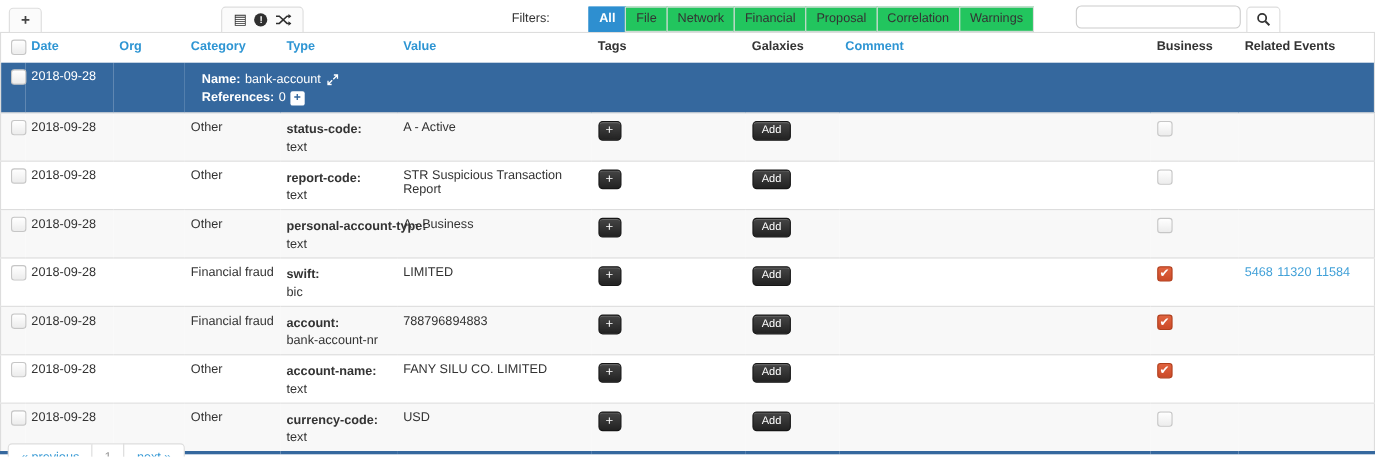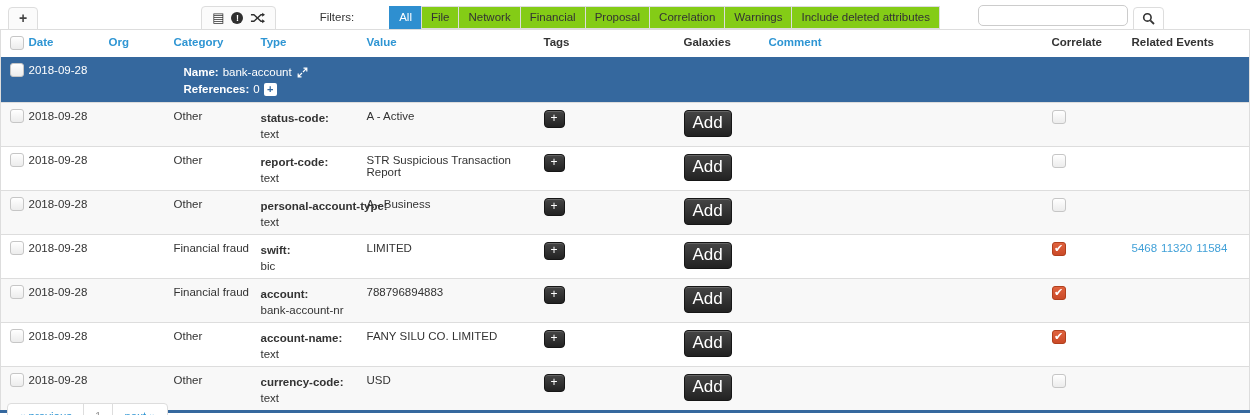--- a/index.html
+++ b/index.html
@@ -12,22 +12,22 @@
   .add-tab { margin-left:8px; padding:2px 10px 3px; cursor:pointer; }
   .plus-glyph { font-size:14px; font-weight:bold; color:#444; line-height:16px; }
   .icon-tab { margin-left:163px; display:flex; align-items:center; gap:7px; padding:4px 10px 5px; background:#fbfbfb; }
   .ic-list { font-size:13px; line-height:13px; color:#2f2f2f; cursor:pointer; }
   .ic-alert { display:inline-block; width:12px; height:12px; border-radius:50%; background:#2f2f2f; color:#fff;
     font-size:9px; font-weight:bold; text-align:center; line-height:12px; cursor:pointer; }
   .filters-group { margin-left:auto; margin-right:86px; display:flex; align-items:center;gap:28px; }
   .filters-label { padding:5px 8px 5px; color:#333; }
   .filter-tabs { display:flex; }
   .filter-tab { border:1px solid #ddd; margin-left:-1px; margin-bottom:-1px; padding:4px 9px 5px;
-    background:#84cc16; color:#333; cursor:pointer; white-space:nowrap; }
-  .filter-tab.active { background:#2e8fd0; border-color:#2e8fd0; color:#fff; }
+    background:#22c55e; color:#333; cursor:pointer; white-space:nowrap; }
+  .filter-tab.active { background:#2e8fd0; border-color:#2e8fd0; color:#fff;font-weight:bold; }
   .search-wrap { display:flex; align-items:flex-end; margin-left:10px; }
   .search-input { width:150px; height:21px; margin-bottom:3px; border:1px solid #ccc; border-radius:5px;
     padding:0 8px; font-size:11.5px; outline:none; }
   .search-tab { margin-left:5px; padding:4px 8px 2px; background:#fff; cursor:pointer; }
 
   
   table.attr-table { width:1250px; border-collapse:collapse; table-layout:fixed;
     border-left:1px solid #ddd; border-right:1px solid #ddd; border-bottom:3px solid #35689e; }
   th, td { text-align:left; vertical-align:top; padding:7px 5px 4px 6px; }
   thead th { height:27px; padding-top:6px; font-weight:bold; color:#333; white-space:nowrap; }
@@ -45,21 +45,21 @@
   .expand-ic { cursor:pointer; margin-left:1px; }
 
   
   .cb { display:inline-block; width:14px; height:14px; border:1px solid #c6c6c6; border-radius:3px;
     background:linear-gradient(#fff,#ececec); cursor:pointer; position:relative; }
   .cb.checked { background:linear-gradient(#e0633f,#cb4a28); border-color:#b03f1d; }
   .cb.checked::after { content:"✔"; position:absolute; left:1.5px; top:-1px; color:#fff; font-size:11px; }
 
   
   .btn-dark { background:linear-gradient(#454545,#222); border:1px solid #161616; color:#fff; border-radius:4px;
-    font-size:17px; padding:2px 8px 3px; cursor:pointer; box-shadow:inset 0 1px 0 rgba(255,255,255,.18);
+    font-size:10px; padding:2px 8px 3px; cursor:pointer; box-shadow:inset 0 1px 0 rgba(255,255,255,.18);
     font-family:inherit; }
   .btn-plus { padding:1px 6px 2px; font-size:12px; line-height:13px; }
 
   .c-rel a { color:#42a1d8; text-decoration:none; margin-right:4px; cursor:pointer; }
 
   
   .pagination { position:absolute; left:8px; top:403px; display:flex; }
   .page-btn { border:1px solid #ddd; margin-left:-1px; padding:6px 11px 7px; background:#fff; white-space:nowrap; cursor:pointer; }
   .page-btn.prev { border-radius:4px 0 0 4px; color:#2e95d3; }
   .page-btn.current { color:#999; cursor:default; }
@@ -85,21 +85,20 @@
   <div class="filters-group">
     <span class="filters-label">Filters:</span>
     <div class="filter-tabs">
         <span class="filter-tab active">All</span>
         <span class="filter-tab">File</span>
         <span class="filter-tab">Network</span>
         <span class="filter-tab">Financial</span>
         <span class="filter-tab">Proposal</span>
         <span class="filter-tab">Correlation</span>
         <span class="filter-tab">Warnings</span>
-        <span class="filter-tab">Include deleted attributes</span>
       </div>
     <div class="search-wrap">
       <input class="search-input" value="" style="">
       <div class="tab search-tab">
         <svg width="13" height="13" viewBox="0 0 13 13">
           <circle cx="5.4" cy="5.4" r="3.7" stroke="#333" stroke-width="1.6" fill="none"></circle>
           <line x1="8.3" y1="8.3" x2="12" y2="12" stroke="#333" stroke-width="1.8"></line>
         </svg>
       </div>
     </div>
@@ -124,21 +123,21 @@
     <tr id="header-row">
       <th class="c-cb"><span class="cb"></span></th>
     <th class="th-link">Date</th>
         <th class="th-link">Org</th>
         <th class="th-link">Category</th>
         <th class="th-link">Type</th>
         <th class="th-link">Value</th>
         <th class="">Tags</th>
         <th class="">Galaxies</th>
         <th class="th-link">Comment</th>
-        <th class="">Correlate</th>
+        <th class="">Business</th>
         <th class="">Related Events</th>
       </tr>
   </thead>
   <tbody id="table-body">
     <tr class="selected-row">
       <td class="c-cb"><span class="cb"></span></td>
       <td>2018-09-28</td>
       <td></td>
       <td colspan="8">
         <div class="obj-line">

